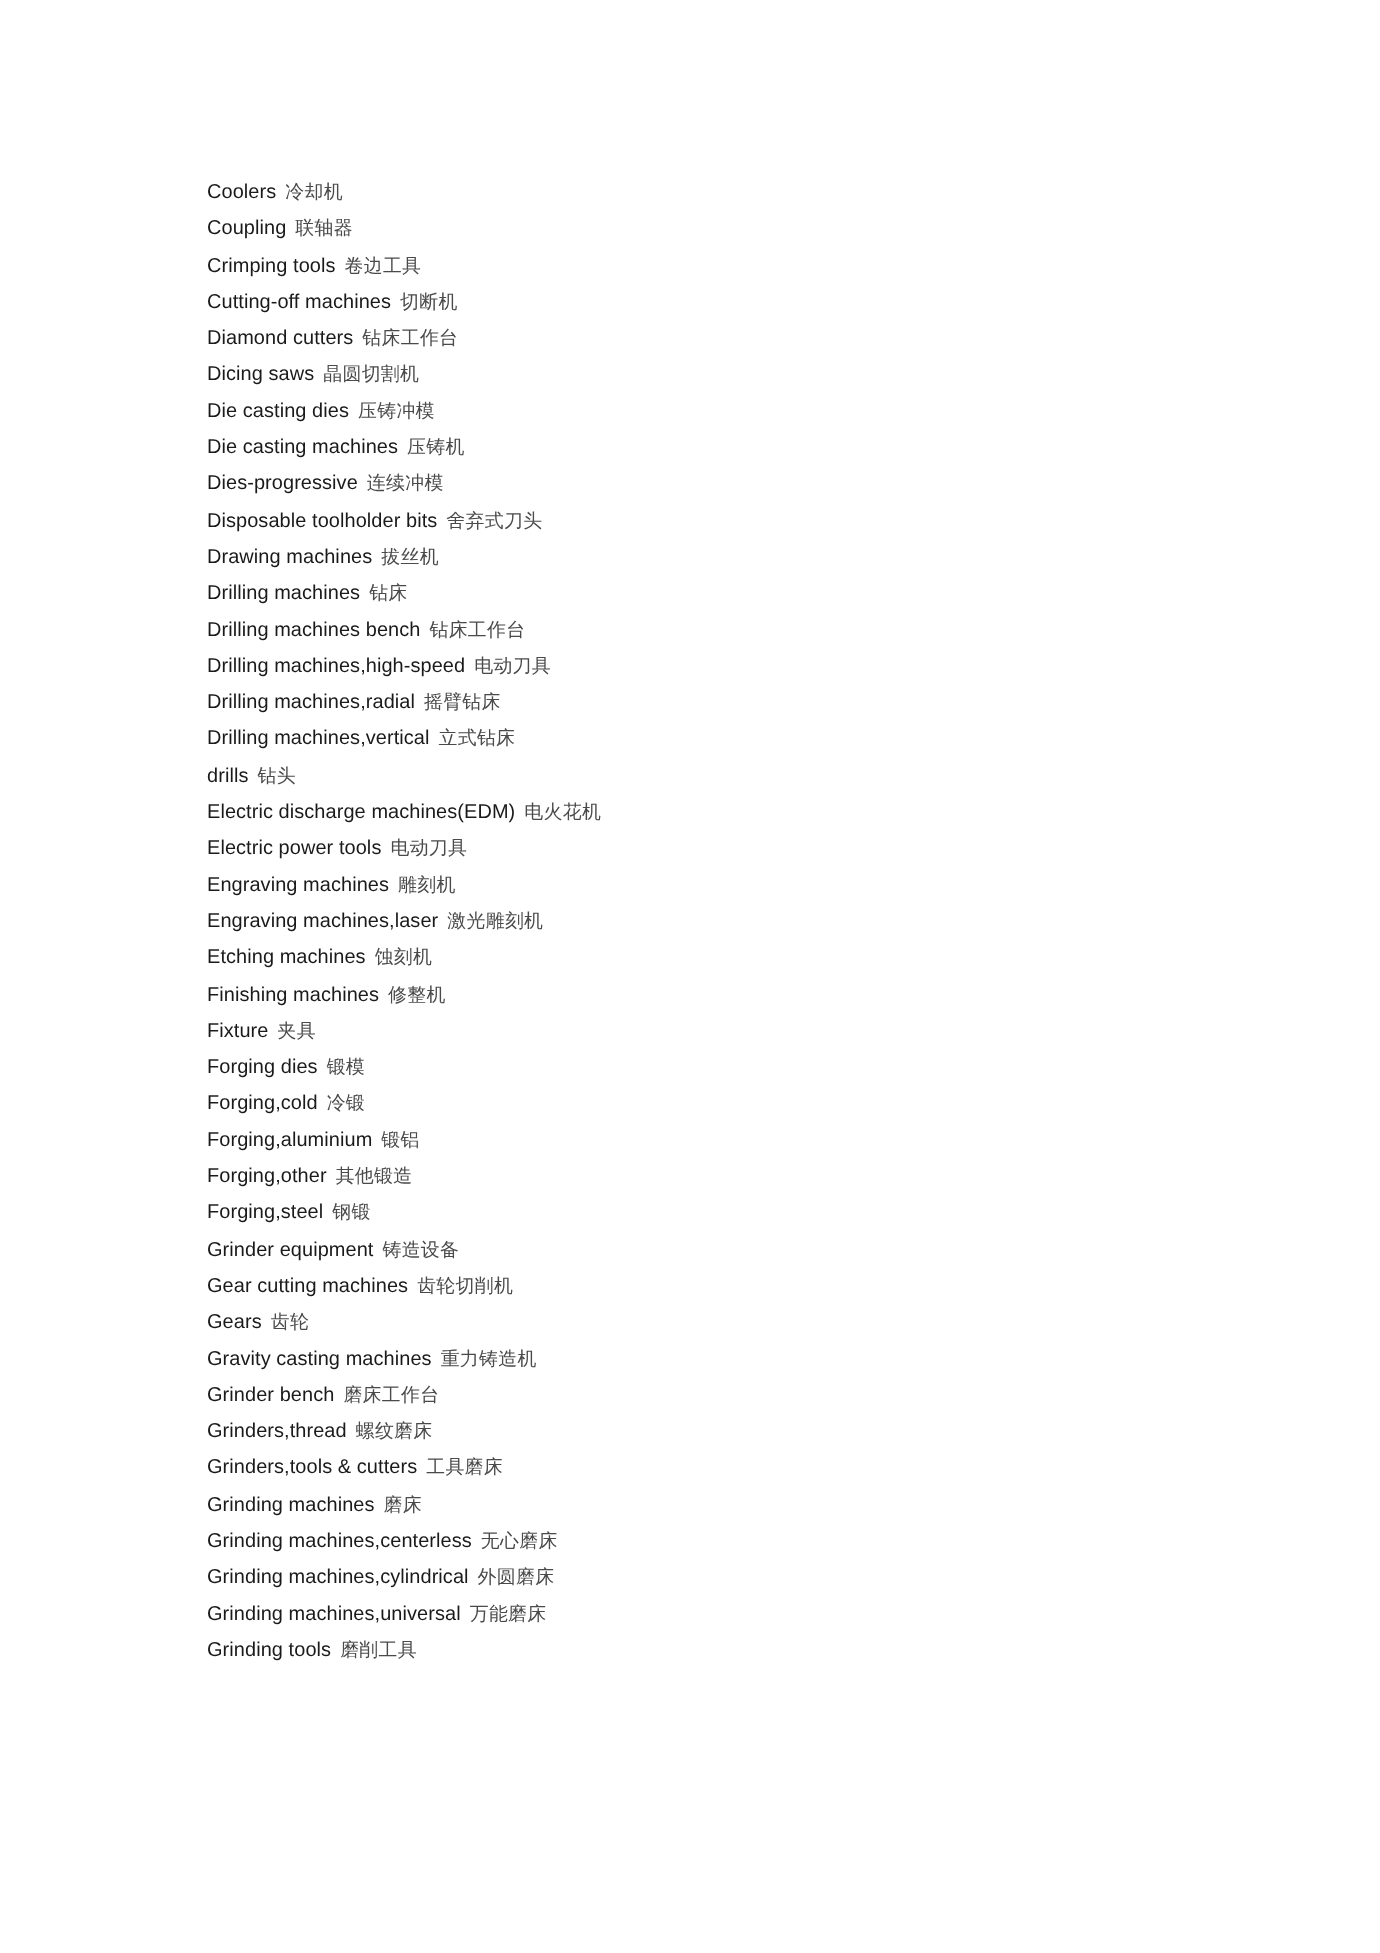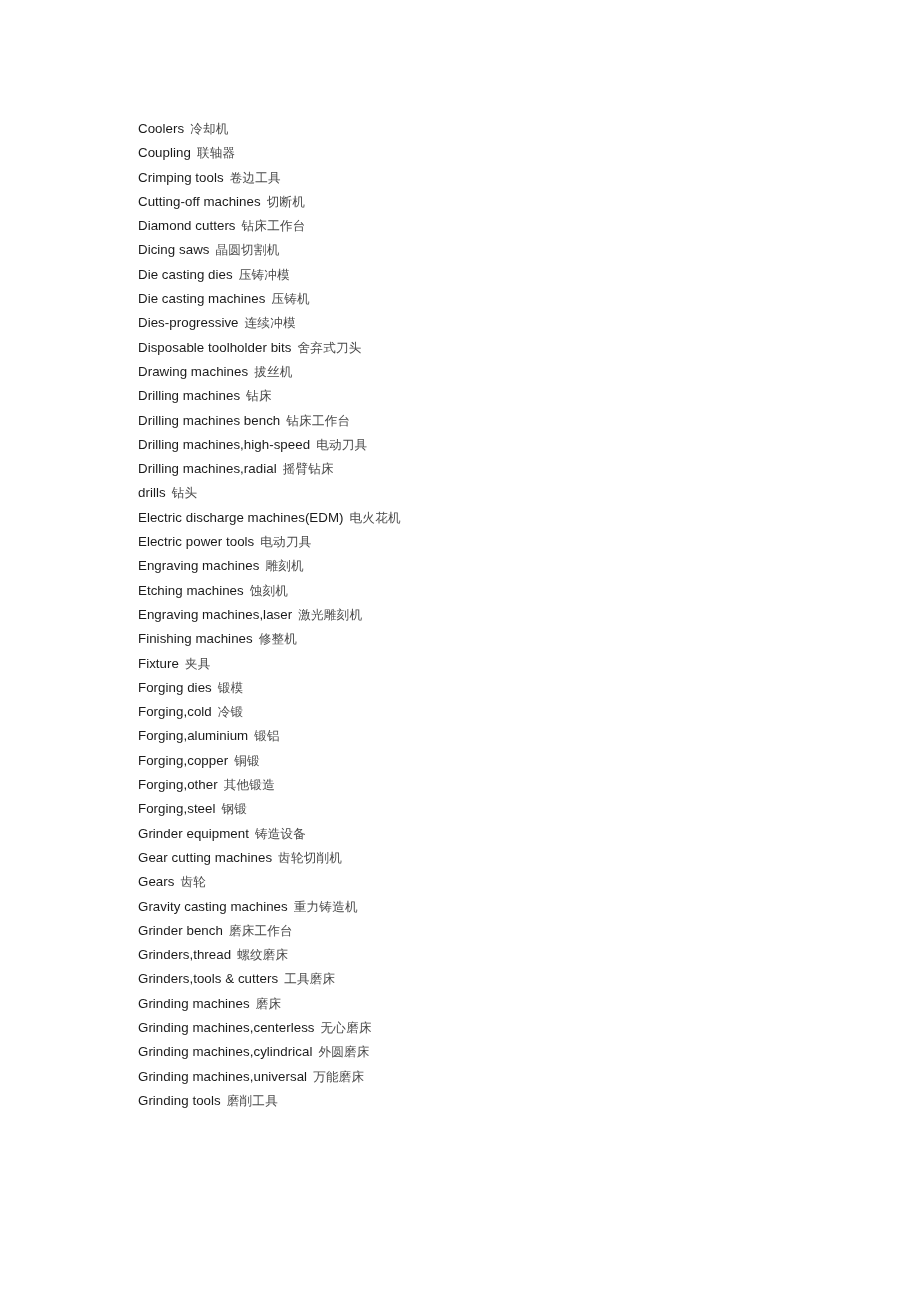--- a/index.html
+++ b/index.html
@@ -69,32 +69,32 @@
       <li class="glossary-entry"><span class="term-en">Dicing saws</span><span class="term-zh">晶圆切割机</span></li>
       <li class="glossary-entry"><span class="term-en">Die casting dies</span><span class="term-zh">压铸冲模</span></li>
       <li class="glossary-entry"><span class="term-en">Die casting machines</span><span class="term-zh">压铸机</span></li>
       <li class="glossary-entry"><span class="term-en">Dies-progressive</span><span class="term-zh">连续冲模</span></li>
       <li class="glossary-entry"><span class="term-en">Disposable toolholder bits</span><span class="term-zh">舍弃式刀头</span></li>
       <li class="glossary-entry"><span class="term-en">Drawing machines</span><span class="term-zh">拔丝机</span></li>
       <li class="glossary-entry"><span class="term-en">Drilling machines</span><span class="term-zh">钻床</span></li>
       <li class="glossary-entry"><span class="term-en">Drilling machines bench</span><span class="term-zh">钻床工作台</span></li>
       <li class="glossary-entry"><span class="term-en">Drilling machines,high-speed</span><span class="term-zh">电动刀具</span></li>
       <li class="glossary-entry"><span class="term-en">Drilling machines,radial</span><span class="term-zh">摇臂钻床</span></li>
+      <li class="glossary-entry"><span class="term-en">Drilling machines,vertical</span><span class="term-zh">立式钻床</span></li>
       <li class="glossary-entry"><span class="term-en">drills</span><span class="term-zh">钻头</span></li>
       <li class="glossary-entry"><span class="term-en">Electric discharge machines(EDM)</span><span class="term-zh">电火花机</span></li>
       <li class="glossary-entry"><span class="term-en">Electric power tools</span><span class="term-zh">电动刀具</span></li>
       <li class="glossary-entry"><span class="term-en">Engraving machines</span><span class="term-zh">雕刻机</span></li>
+      <li class="glossary-entry"><span class="term-en">Engraving machines,laser</span><span class="term-zh">激光雕刻机</span></li>
       <li class="glossary-entry"><span class="term-en">Etching machines</span><span class="term-zh">蚀刻机</span></li>
-      <li class="glossary-entry"><span class="term-en">Engraving machines,laser</span><span class="term-zh">激光雕刻机</span></li>
       <li class="glossary-entry"><span class="term-en">Finishing machines</span><span class="term-zh">修整机</span></li>
       <li class="glossary-entry"><span class="term-en">Fixture</span><span class="term-zh">夹具</span></li>
       <li class="glossary-entry"><span class="term-en">Forging dies</span><span class="term-zh">锻模</span></li>
       <li class="glossary-entry"><span class="term-en">Forging,cold</span><span class="term-zh">冷锻</span></li>
       <li class="glossary-entry"><span class="term-en">Forging,aluminium</span><span class="term-zh">锻铝</span></li>
-      <li class="glossary-entry"><span class="term-en">Forging,copper</span><span class="term-zh">铜锻</span></li>
       <li class="glossary-entry"><span class="term-en">Forging,other</span><span class="term-zh">其他锻造</span></li>
       <li class="glossary-entry"><span class="term-en">Forging,steel</span><span class="term-zh">钢锻</span></li>
       <li class="glossary-entry"><span class="term-en">Grinder equipment</span><span class="term-zh">铸造设备</span></li>
       <li class="glossary-entry"><span class="term-en">Gear cutting machines</span><span class="term-zh">齿轮切削机</span></li>
       <li class="glossary-entry"><span class="term-en">Gears</span><span class="term-zh">齿轮</span></li>
       <li class="glossary-entry"><span class="term-en">Gravity casting machines</span><span class="term-zh">重力铸造机</span></li>
       <li class="glossary-entry"><span class="term-en">Grinder bench</span><span class="term-zh">磨床工作台</span></li>
       <li class="glossary-entry"><span class="term-en">Grinders,thread</span><span class="term-zh">螺纹磨床</span></li>
       <li class="glossary-entry"><span class="term-en">Grinders,tools &amp; cutters</span><span class="term-zh">工具磨床</span></li>
       <li class="glossary-entry"><span class="term-en">Grinding machines</span><span class="term-zh">磨床</span></li>

